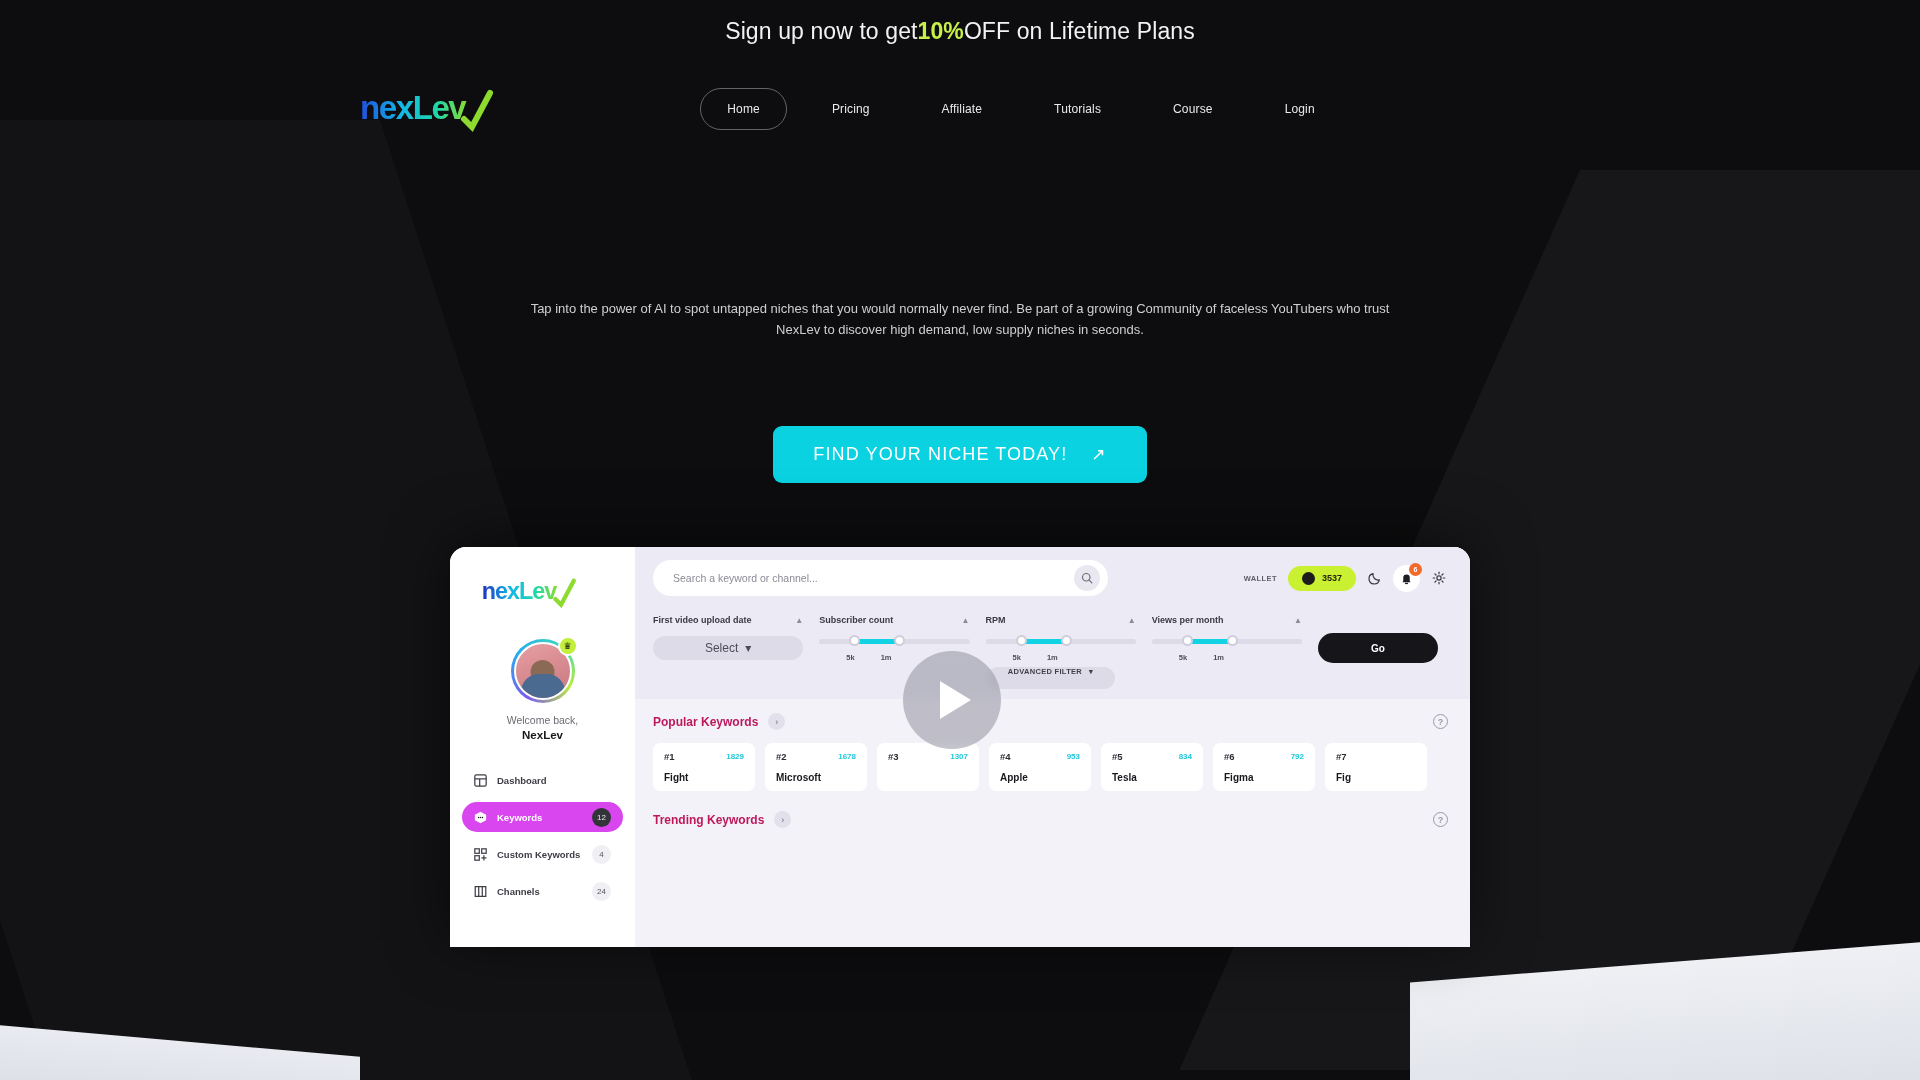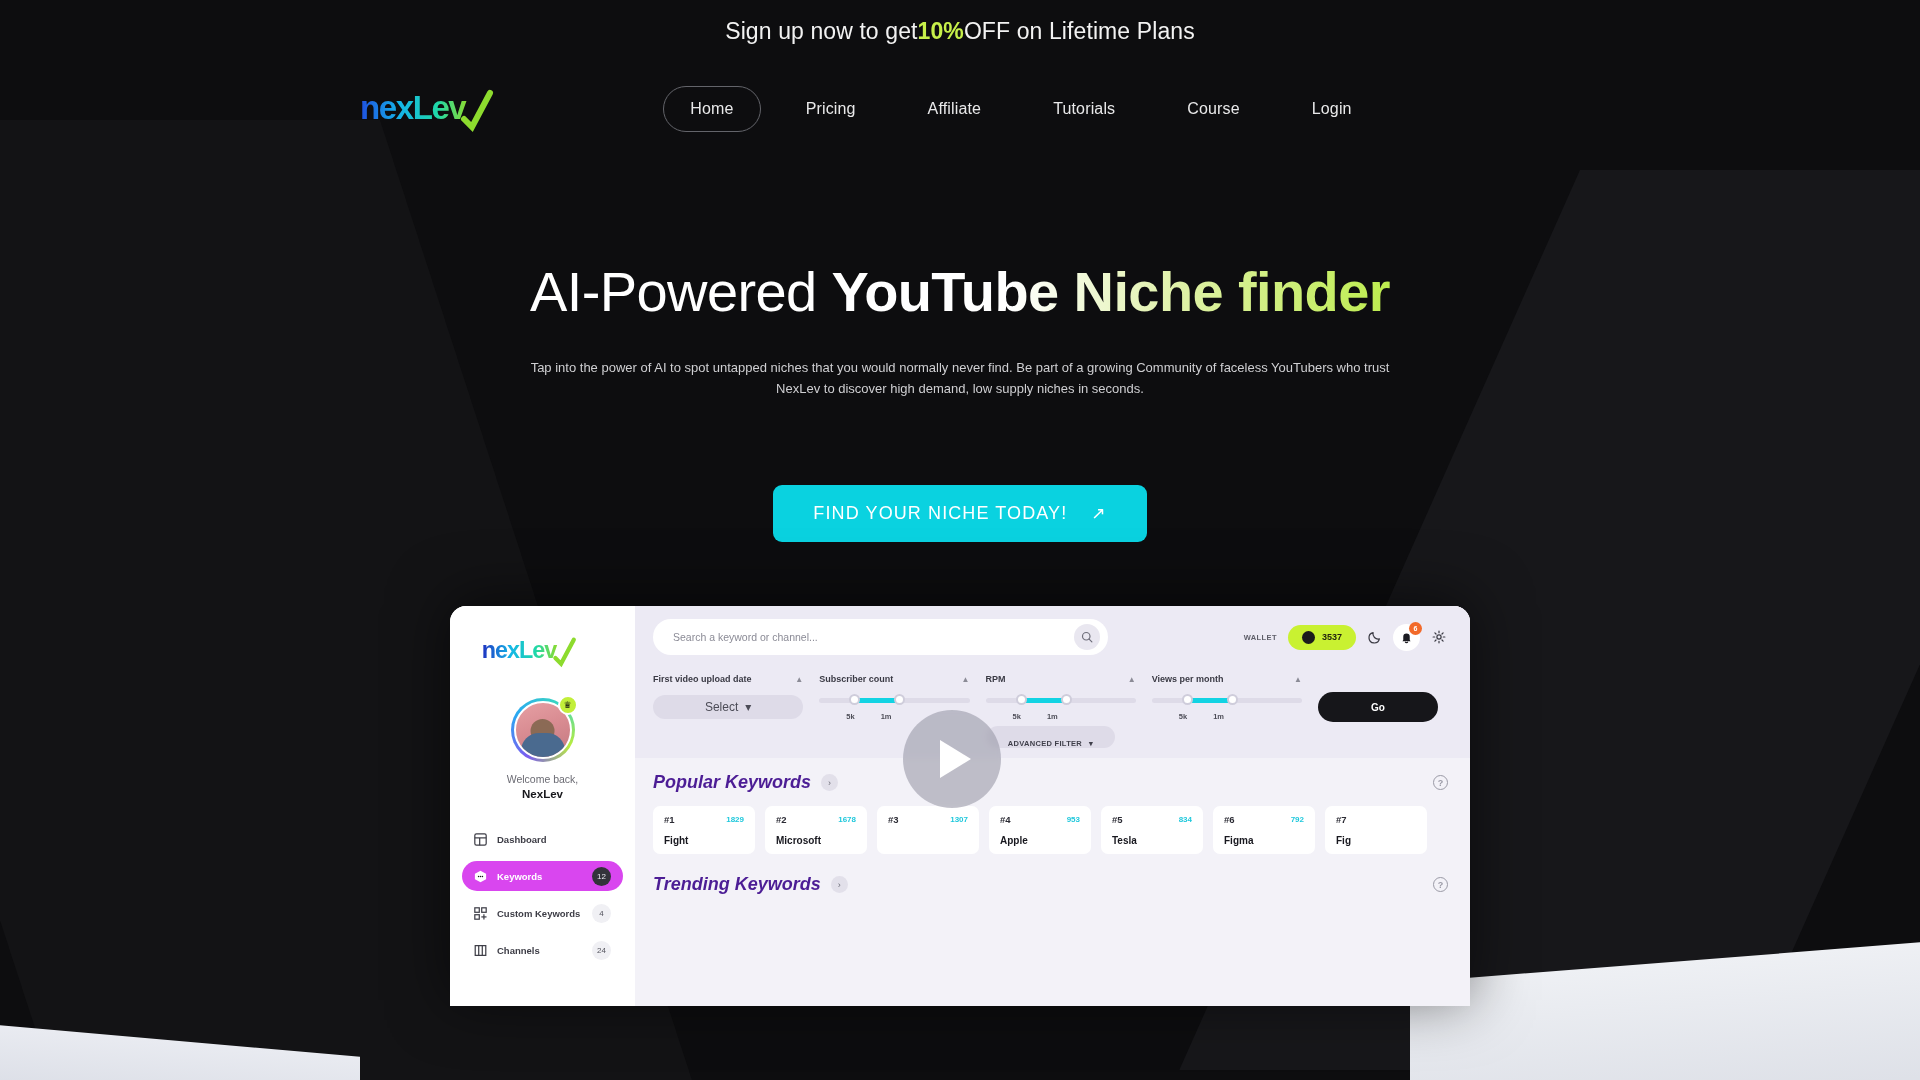--- a/index.html
+++ b/index.html
@@ -60,21 +60,21 @@
     padding:0 360px;
   }
   .logo { width:142px; height:48px; display:block; flex:0 0 auto; }
   nav {
     flex:1 1 auto;
     display:flex; align-items:center; justify-content:center;
     gap:18px;
     margin-left:-20px;
   }
   .nav-item {
-    font-size:16px; color:#e9e9ea;
+    font-size:12px; color:#e9e9ea;
     padding:13px 26px;
     border-radius:30px;
     border:1px solid transparent;
     cursor:pointer;
     white-space:nowrap;
     letter-spacing:.15px;
   }
   .nav-item.active { border-color:#63646a; }
 
   
@@ -238,27 +238,27 @@
   .d-knob.b { left:50%; }
   .d-slabels { display:flex; gap:26px; margin-top:7px; padding-left:18%; font-size:7.5px; color:#4d4d57; font-weight:600;}
   .d-go {
     width:120px; height:30px; border-radius:16px; background:#16161a;
     color:#fff; font-size:10px; font-weight:700;
     display:flex; align-items:center; justify-content:center; border:none; cursor:pointer;
   }
   .d-advf {
     margin:4px auto 0; width:128px; height:22px; border-radius:12px;
     background:#dedbe8; color:#3f3f4a; font-size:7.5px; font-weight:700;
-    display:flex; align-items:flex-end; justify-content:center; gap:7px; letter-spacing:.3px;
+    display:flex; align-items:flex-start; justify-content:center; gap:7px; letter-spacing:.3px;
   }
 
   
   .d-body { flex:1 1 auto; background:#f3f2f8; padding:14px 0 0 18px; position:relative; }
   .d-sec-head { display:flex; align-items:center; gap:10px; padding-right:22px; }
-  .d-sec-title { font-size:18px; font-weight:700; color:#4c1d95;font-style:italic; }
+  .d-sec-title { font-size:12px; font-weight:700; color:#be185d; }
   .d-chev {
     width:17px; height:17px; border-radius:50%; background:#e2e0ea;
     display:flex; align-items:center; justify-content:center;
     font-size:9px; color:#6a6a76;
   }
   .d-help {
     margin-left:auto; width:15px; height:15px; border-radius:50%;
     border:1.3px solid #9a9aa6; color:#9a9aa6;
     display:flex; align-items:center; justify-content:center; font-size:9px; font-weight:700;
   }
@@ -322,21 +322,20 @@
     <div class="nav-item active">Home</div>
     <div class="nav-item">Pricing</div>
     <div class="nav-item">Affiliate</div>
     <div class="nav-item">Tutorials</div>
     <div class="nav-item">Course</div>
     <div class="nav-item">Login</div>
   </nav>
 </header>
 
 <section class="hero">
-  <h1><span>AI-Powered </span><span class="bold-grad">YouTube Niche finder</span></h1>
   <p>Tap into the power of AI to spot untapped niches that you would normally never find. Be part of a growing Community of faceless YouTubers who trust NexLev to discover high demand, low supply niches in seconds.</p>
   <div class="cta-wrap">
     <button class="cta">
       <span>FIND YOUR NICHE TODAY!</span>
       <span class="arrow">↗</span>
     </button>
   </div>
 </section>
 
 <div class="dash-wrap">

